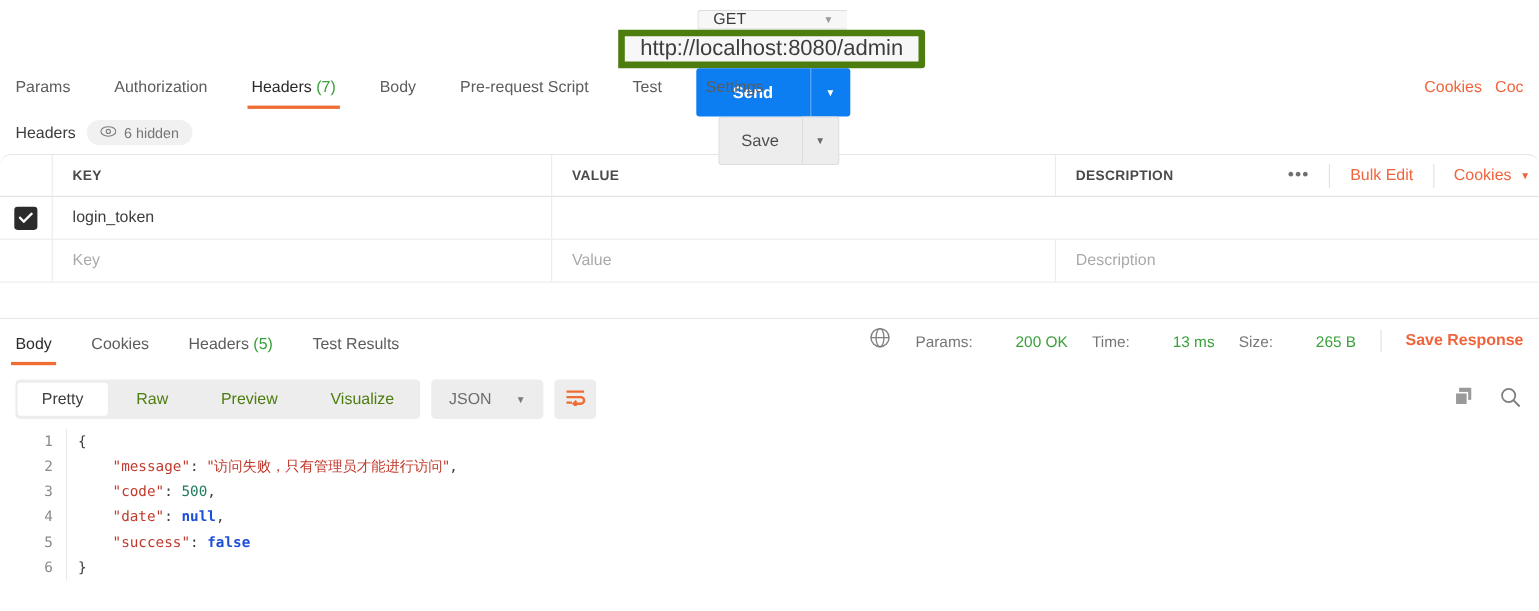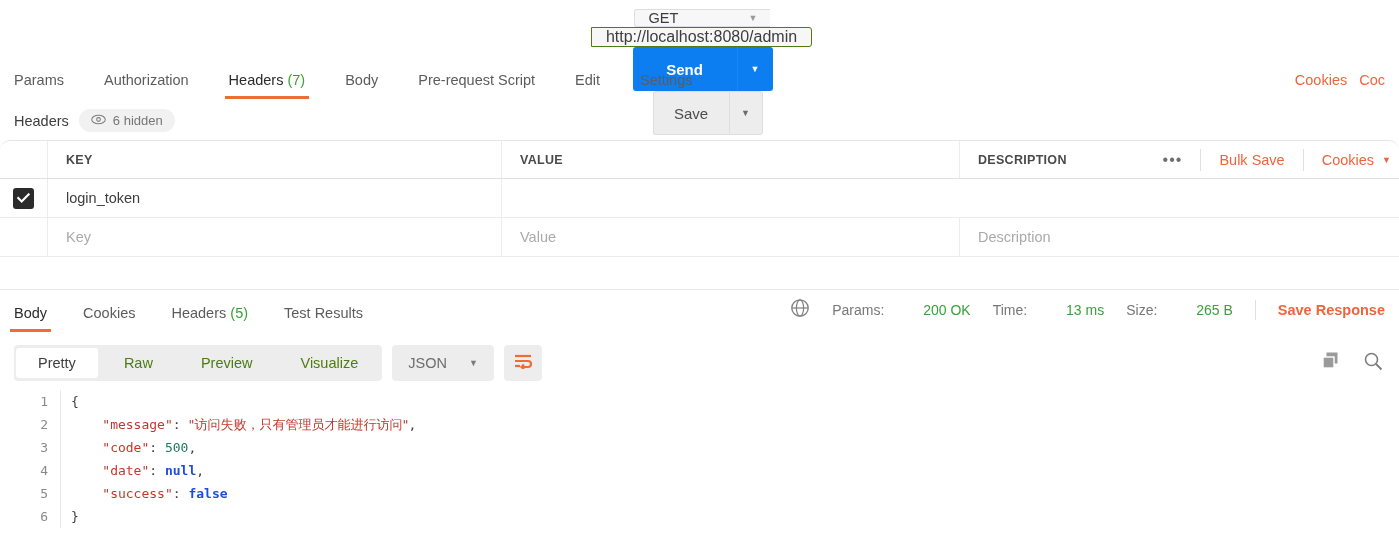--- a/index.html
+++ b/index.html
@@ -19,24 +19,24 @@
     width: 136px; height: 44px;
     background:#f7f7f7; border:1px solid #dedede; border-right:none;
     border-radius: 3px 0 0 3px;
     padding: 0 12px 0 14px;
     font-size: 14.5px; color:#3d3d3d;
     cursor: pointer;
   }
   .method-select .caret { color:#9a9a9a; font-size:9px; }
   .url-input {
     flex: 1; height: 44px;
-    background:#f7f7f7; border:1px solid #4d7c0f;
+    background:#f7f7f7; border:6px solid #4d7c0f;
     border-radius: 0 3px 3px 0;
     padding: 0 14px;
-    font-size: 16px; color:#3d3d3d;
+    font-size: 20px; color:#3d3d3d;
     display:flex; align-items:center;
     min-width: 0;
   }
   .send-wrap { display:flex; margin-left: 2px; height: 44px; }
   .send-btn {
     background:#0d7df2; color:#fff; font-weight:bold; font-size:15px;
     border:none; border-radius:3px 0 0 3px;
     width: 104px; height:44px; cursor:pointer;
     display:flex; align-items:center; justify-content:center;
   }
@@ -201,21 +201,21 @@
       <span>Headers</span>
       <span class="cnt">(7)</span>
     </div>
     <div class="rtab">
       <span>Body</span>
     </div>
     <div class="rtab">
       <span>Pre-request Script</span>
     </div>
     <div class="rtab">
-      <span>Edit</span>
+      <span>Test</span>
     </div>
     <div class="rtab">
       <span>Settings</span>
     </div>
     <div class="tab-right">
       <span class="link-orange">Cookies</span>
       <span class="link-orange">Coc</span>
     </div>
   </div>
 
@@ -240,21 +240,21 @@
       </div>
       <div class="hc-val">
         <span class="col-head">VALUE</span>
       </div>
       <div class="hc-desc">
         <div class="desc-head-inner">
           <span class="col-head">DESCRIPTION</span>
           <span class="desc-actions">
             <span class="dots">•••</span>
             <span class="vsep"></span>
-            <span class="bulk">Bulk Save</span>
+            <span class="bulk">Bulk Edit</span>
             <span class="vsep"></span>
             <span class="presets">
               <span>Cookies</span>
               <span style="font-size:9px;">▼</span>
             </span>
           </span>
         </div>
       </div>
     </div>
 

